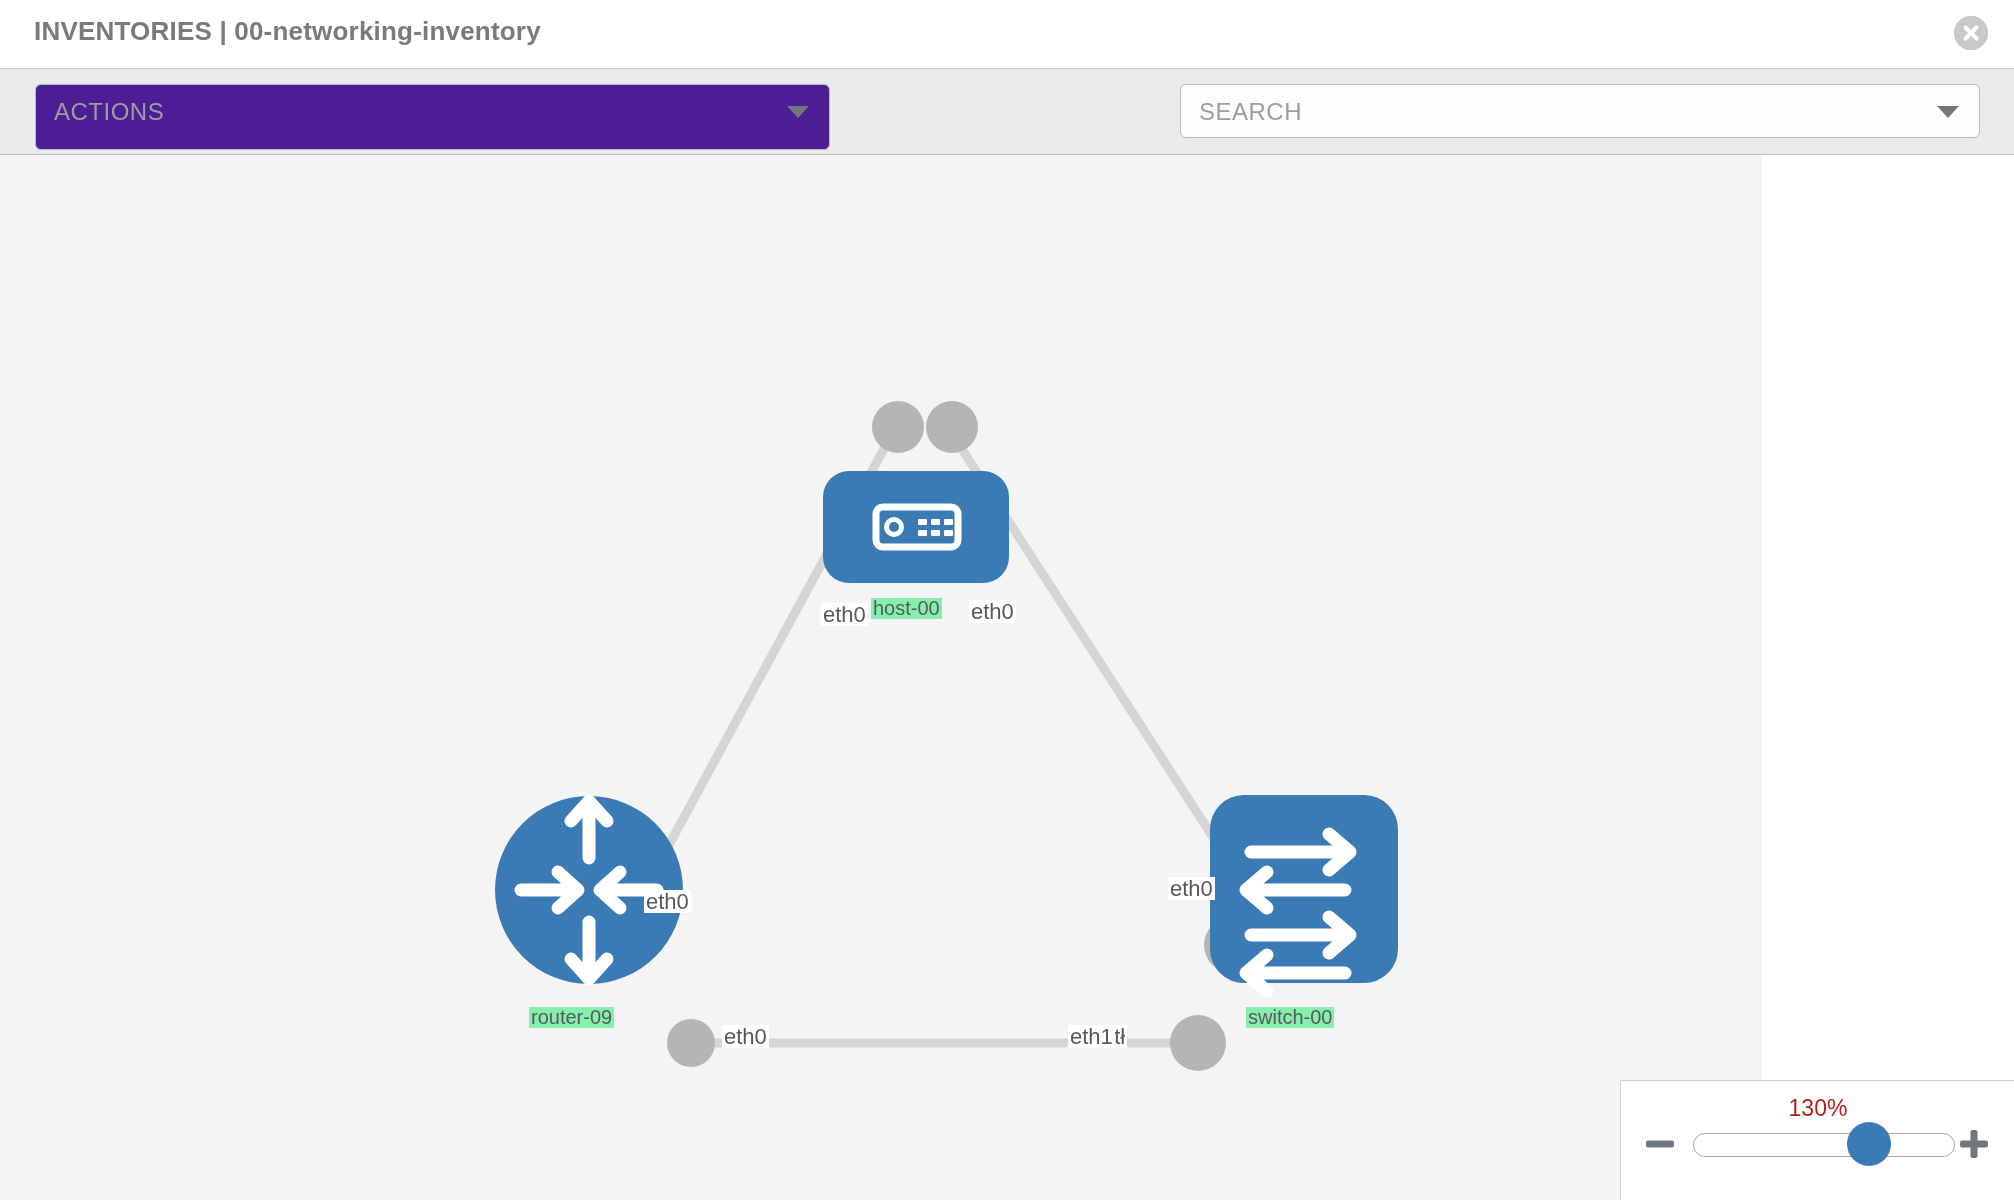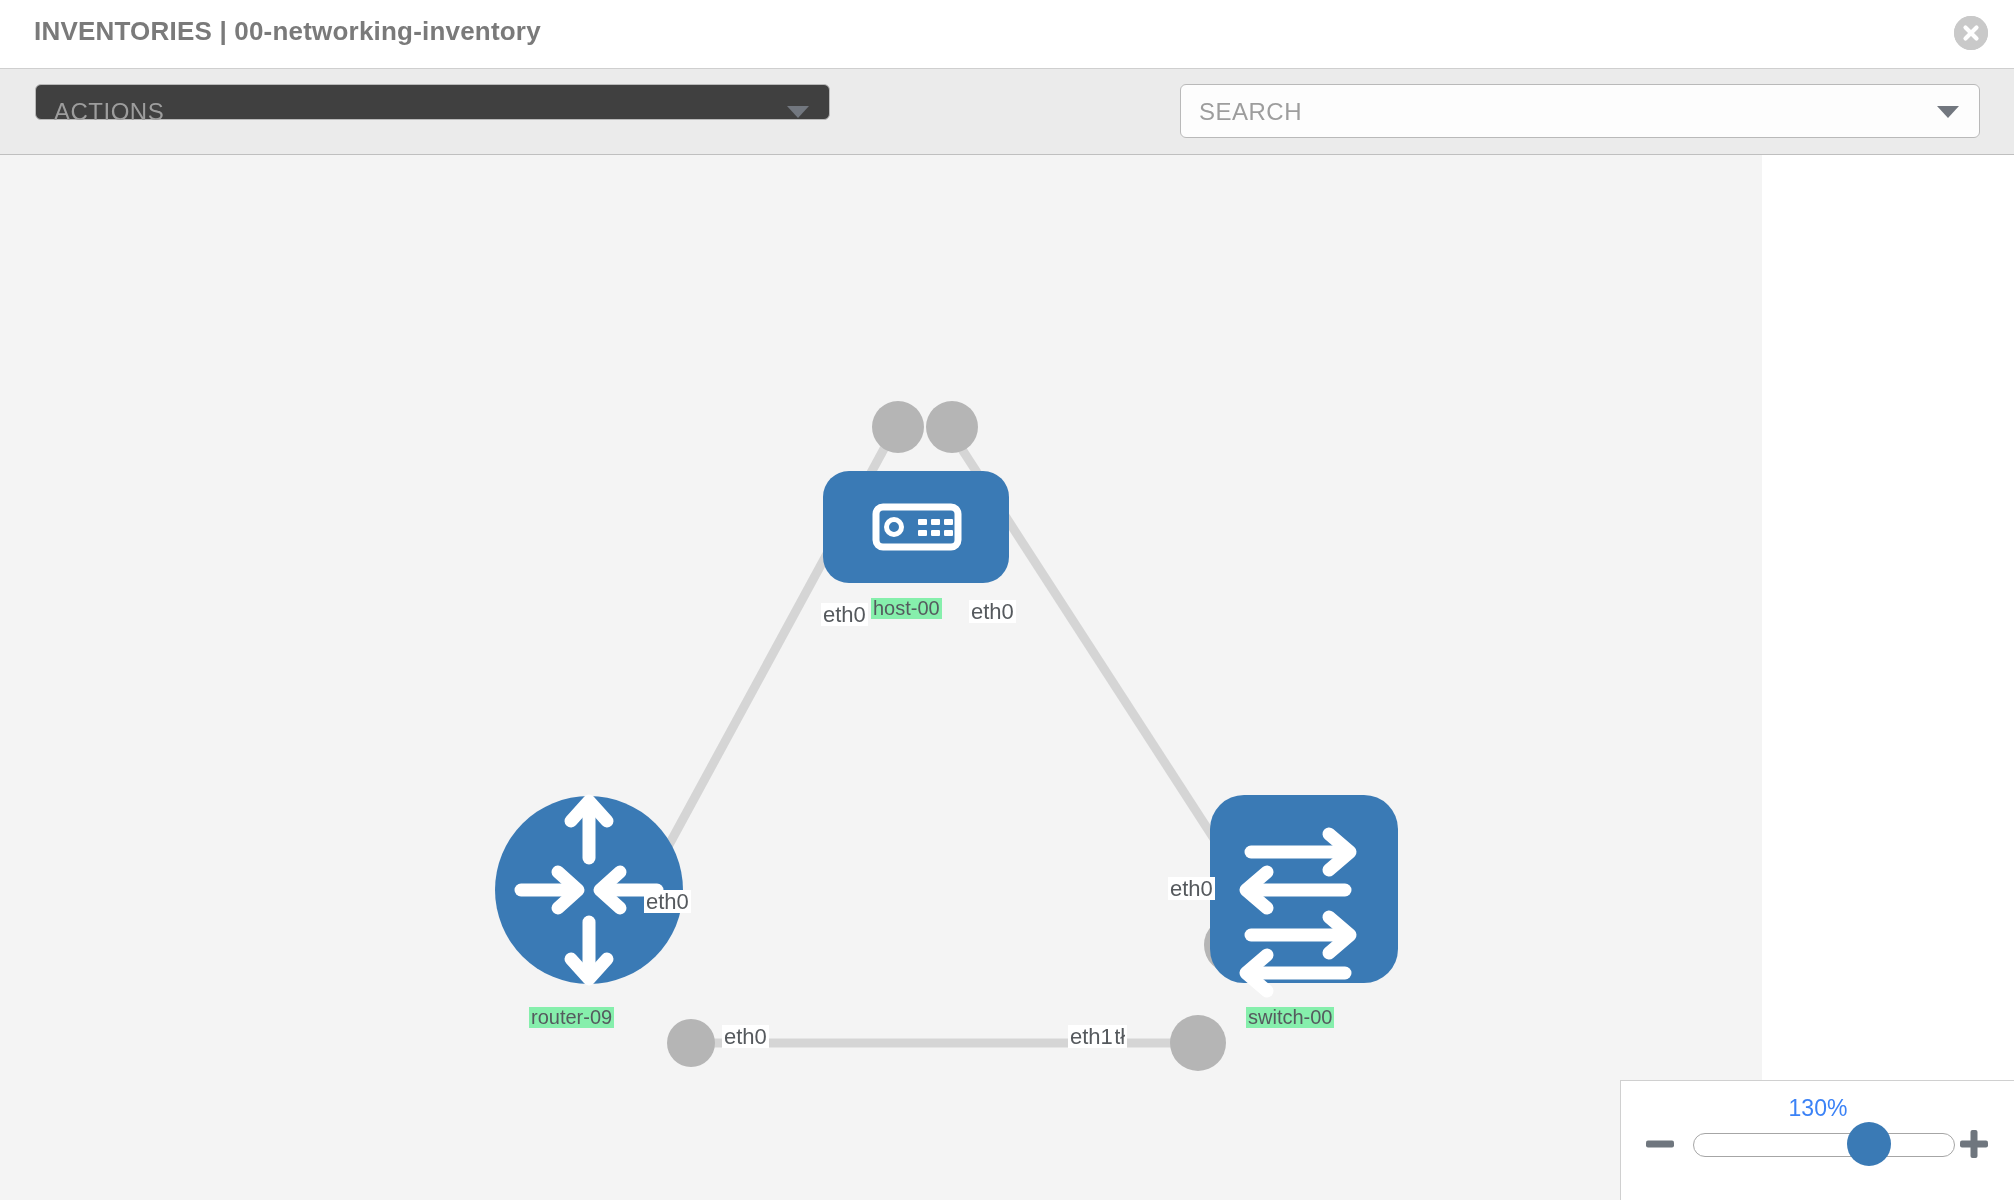--- a/index.html
+++ b/index.html
@@ -60,22 +60,22 @@
     background: #ebebeb;
     border-top: 1px solid #cfcfcf;
     border-bottom: 1px solid #bfbfbf;
     box-sizing: border-box;
   }
   .actions-select {
     position: absolute;
     left: 35px;
     top: 15px;
     width: 795px;
-    height: 36px;
-    background: #404040;
+    height: 66px;
+    background: #4c1d95;
     border: 1px solid #b9b9b9;
     border-radius: 6px;
     box-sizing: border-box;
     cursor: pointer;
   }
   .actions-select .sel-label {
     position: absolute;
     left: 18px;
     top: 13px;
     font-size: 24px;
@@ -175,21 +175,21 @@
     border-bottom: none;
     box-sizing: border-box;
   }
   .zoom-value {
     position: absolute;
     top: 14px;
     left: 0;
     width: 394px;
     text-align: center;
     font-size: 23px;
-    color: #3b82f6;
+    color: #b91c1c;
   }
   .zoom-minus, .zoom-plus {
     position: absolute;
     top: 46px;
     width: 34px;
     height: 34px;
     cursor: pointer;
   }
   .zoom-minus { left: 22px; }
   .zoom-plus  { left: 336px; }

